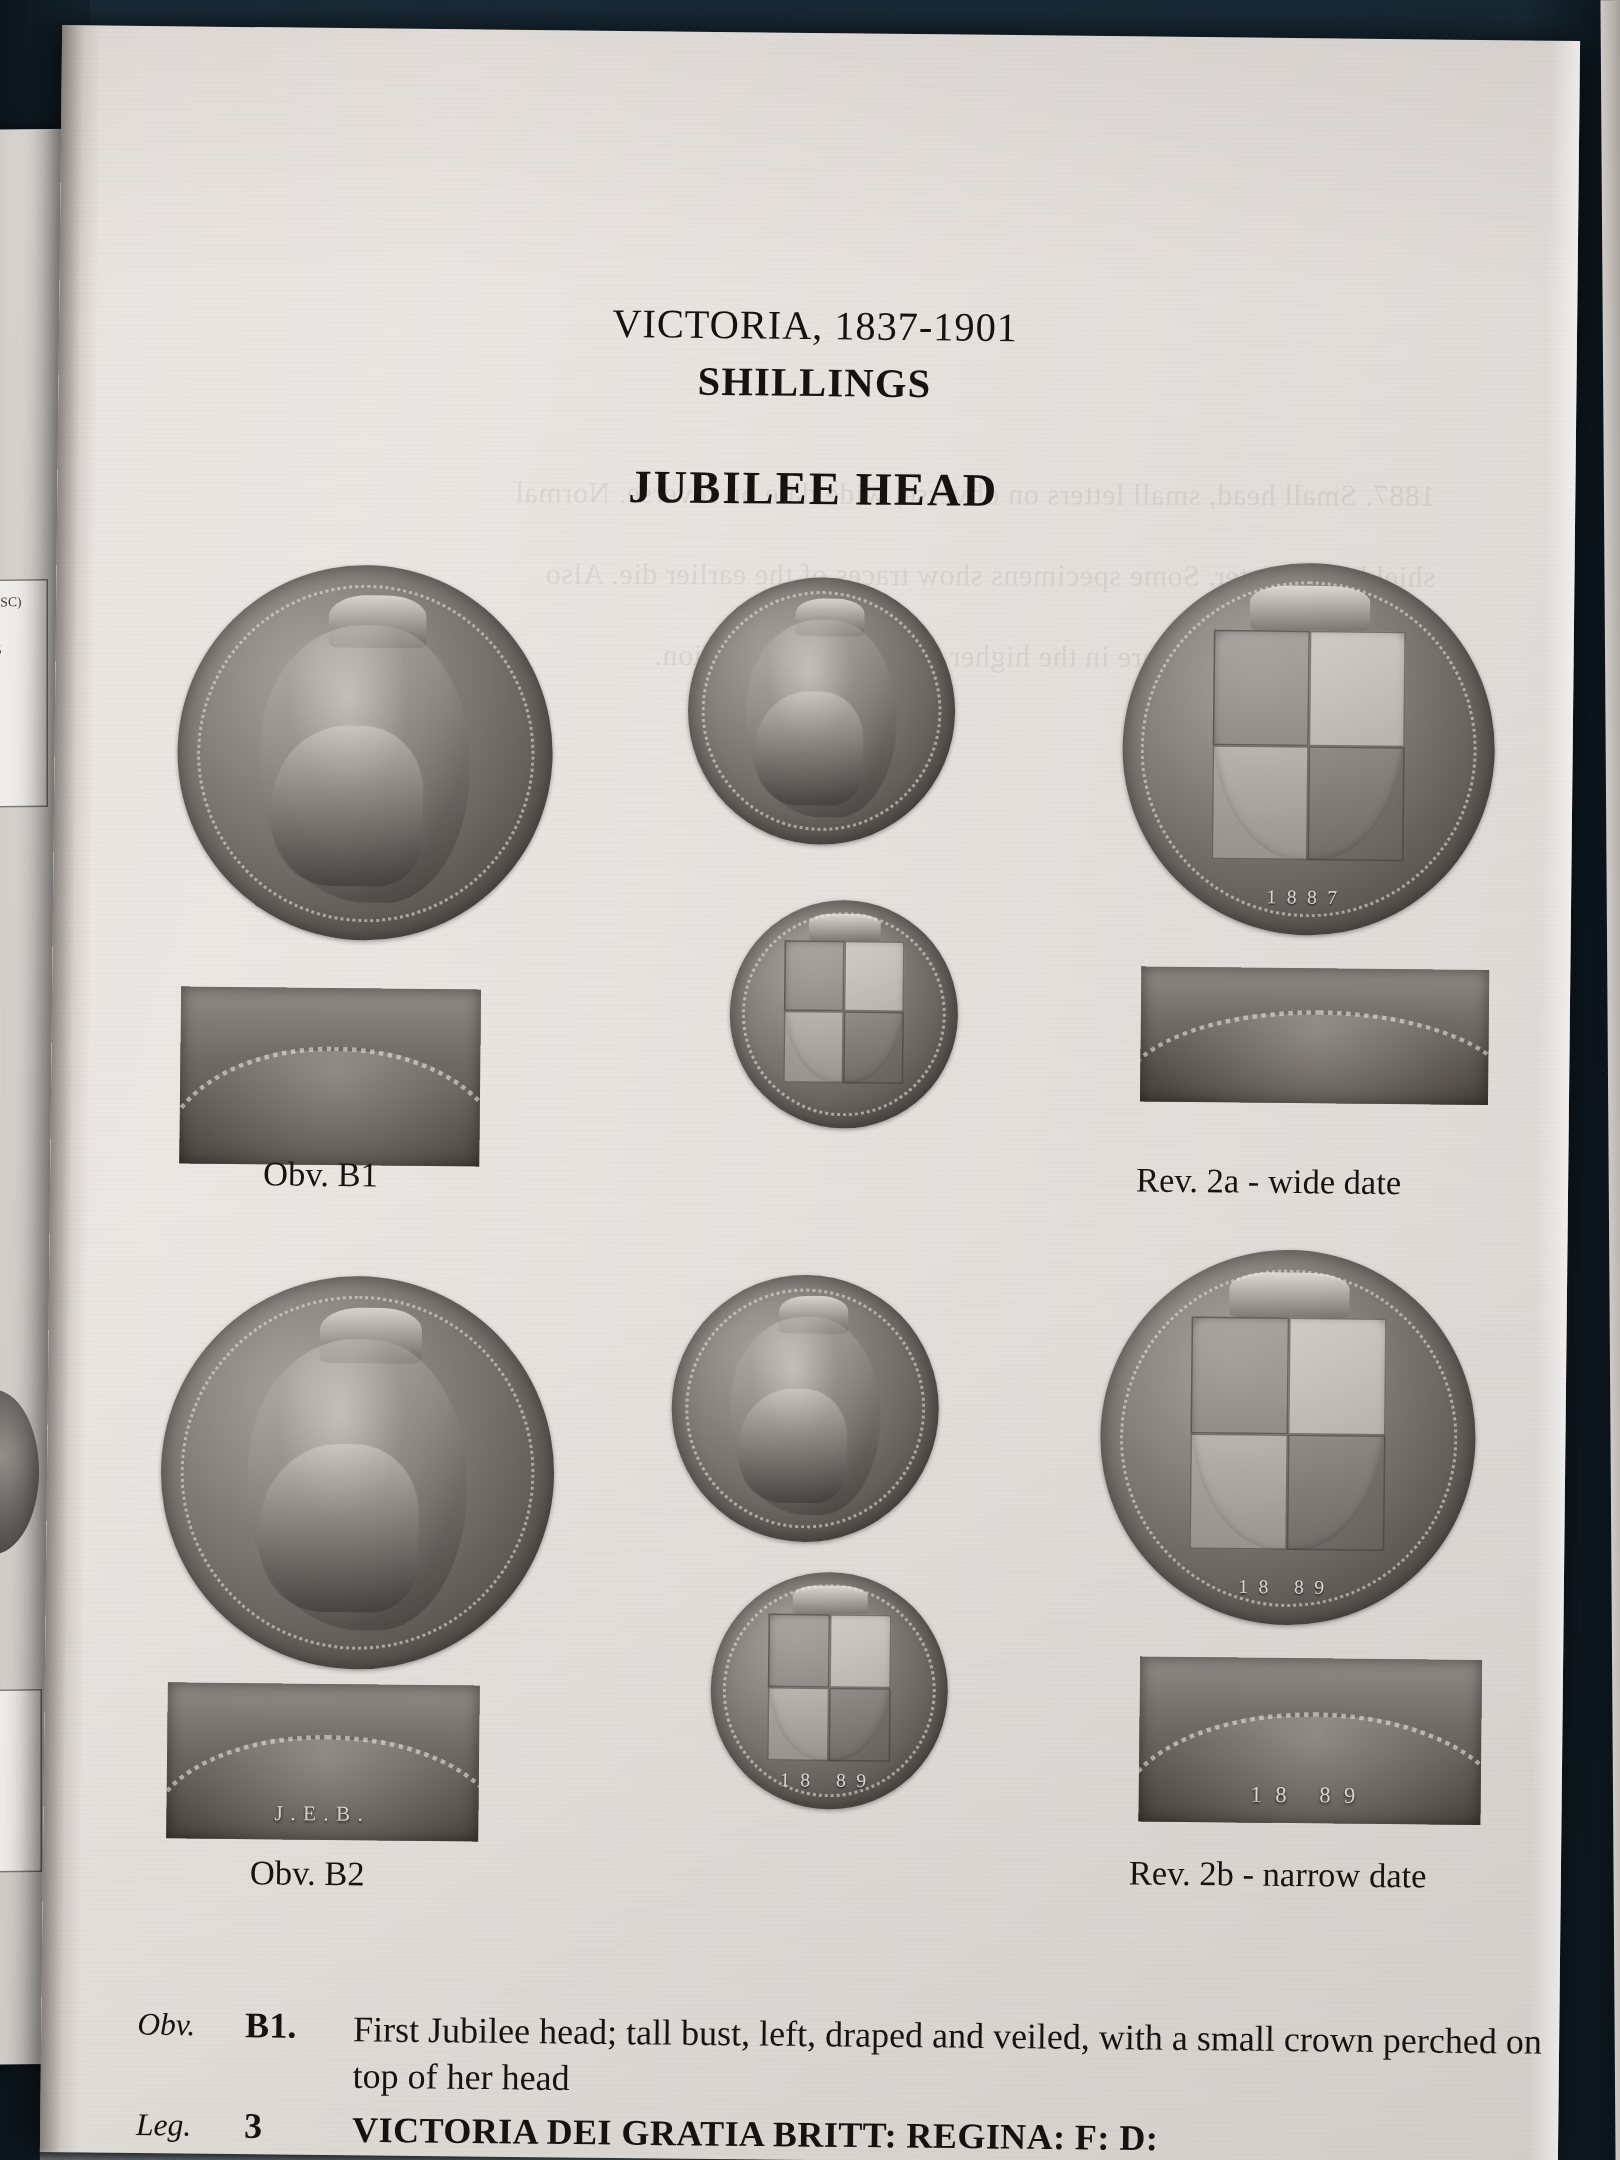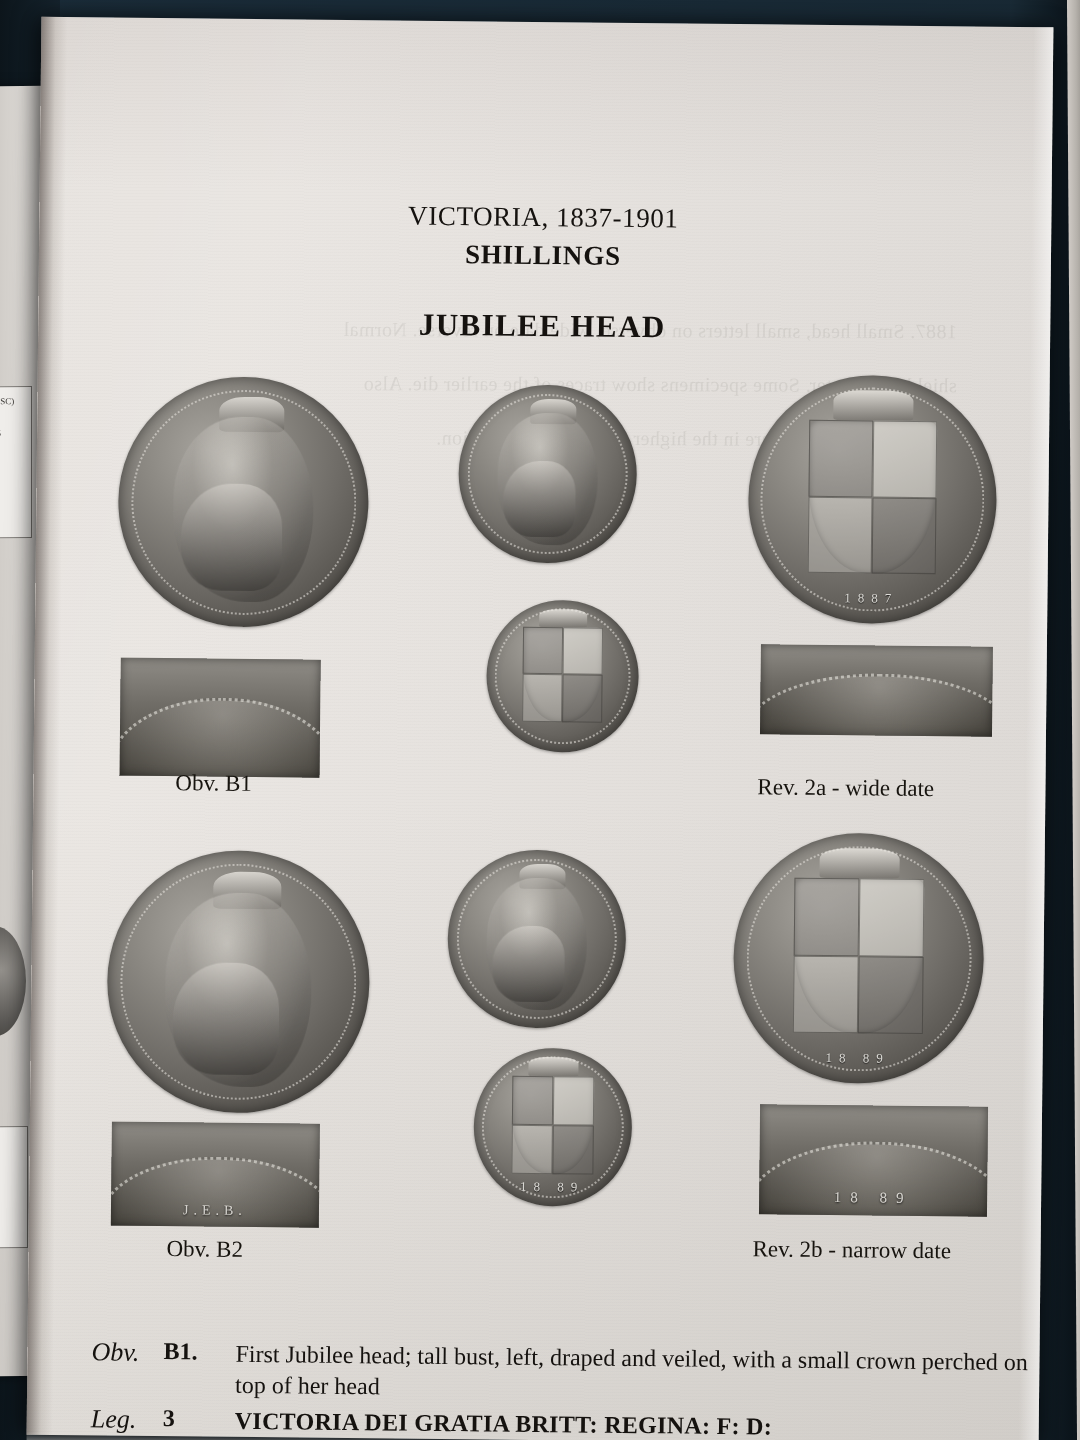--- a/index.html
+++ b/index.html
@@ -311,21 +311,21 @@
   }
   .desc-row {
     display: flex;
     align-items: flex-start;
     margin-bottom: 6px;
   }
   .d-col1 {
     width: 72px;
     flex: 0 0 72px;
     font-style: italic;
-    font-size: 26px;
+    font-size: 21px;
   }
   .d-col2 {
     width: 72px;
     flex: 0 0 72px;
     font-weight: bold;
     font-size: 24px;
   }
   .d-col3 {
     flex: 1;
     font-size: 24px;

